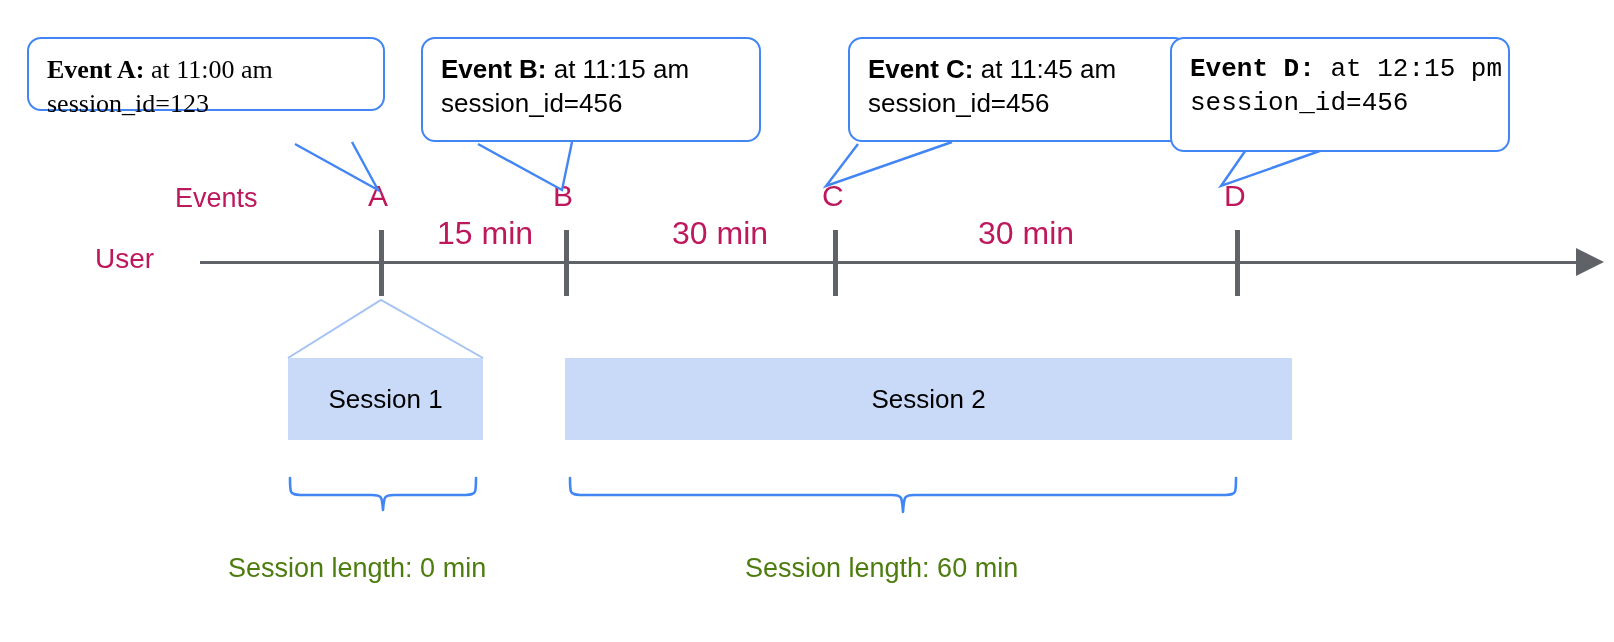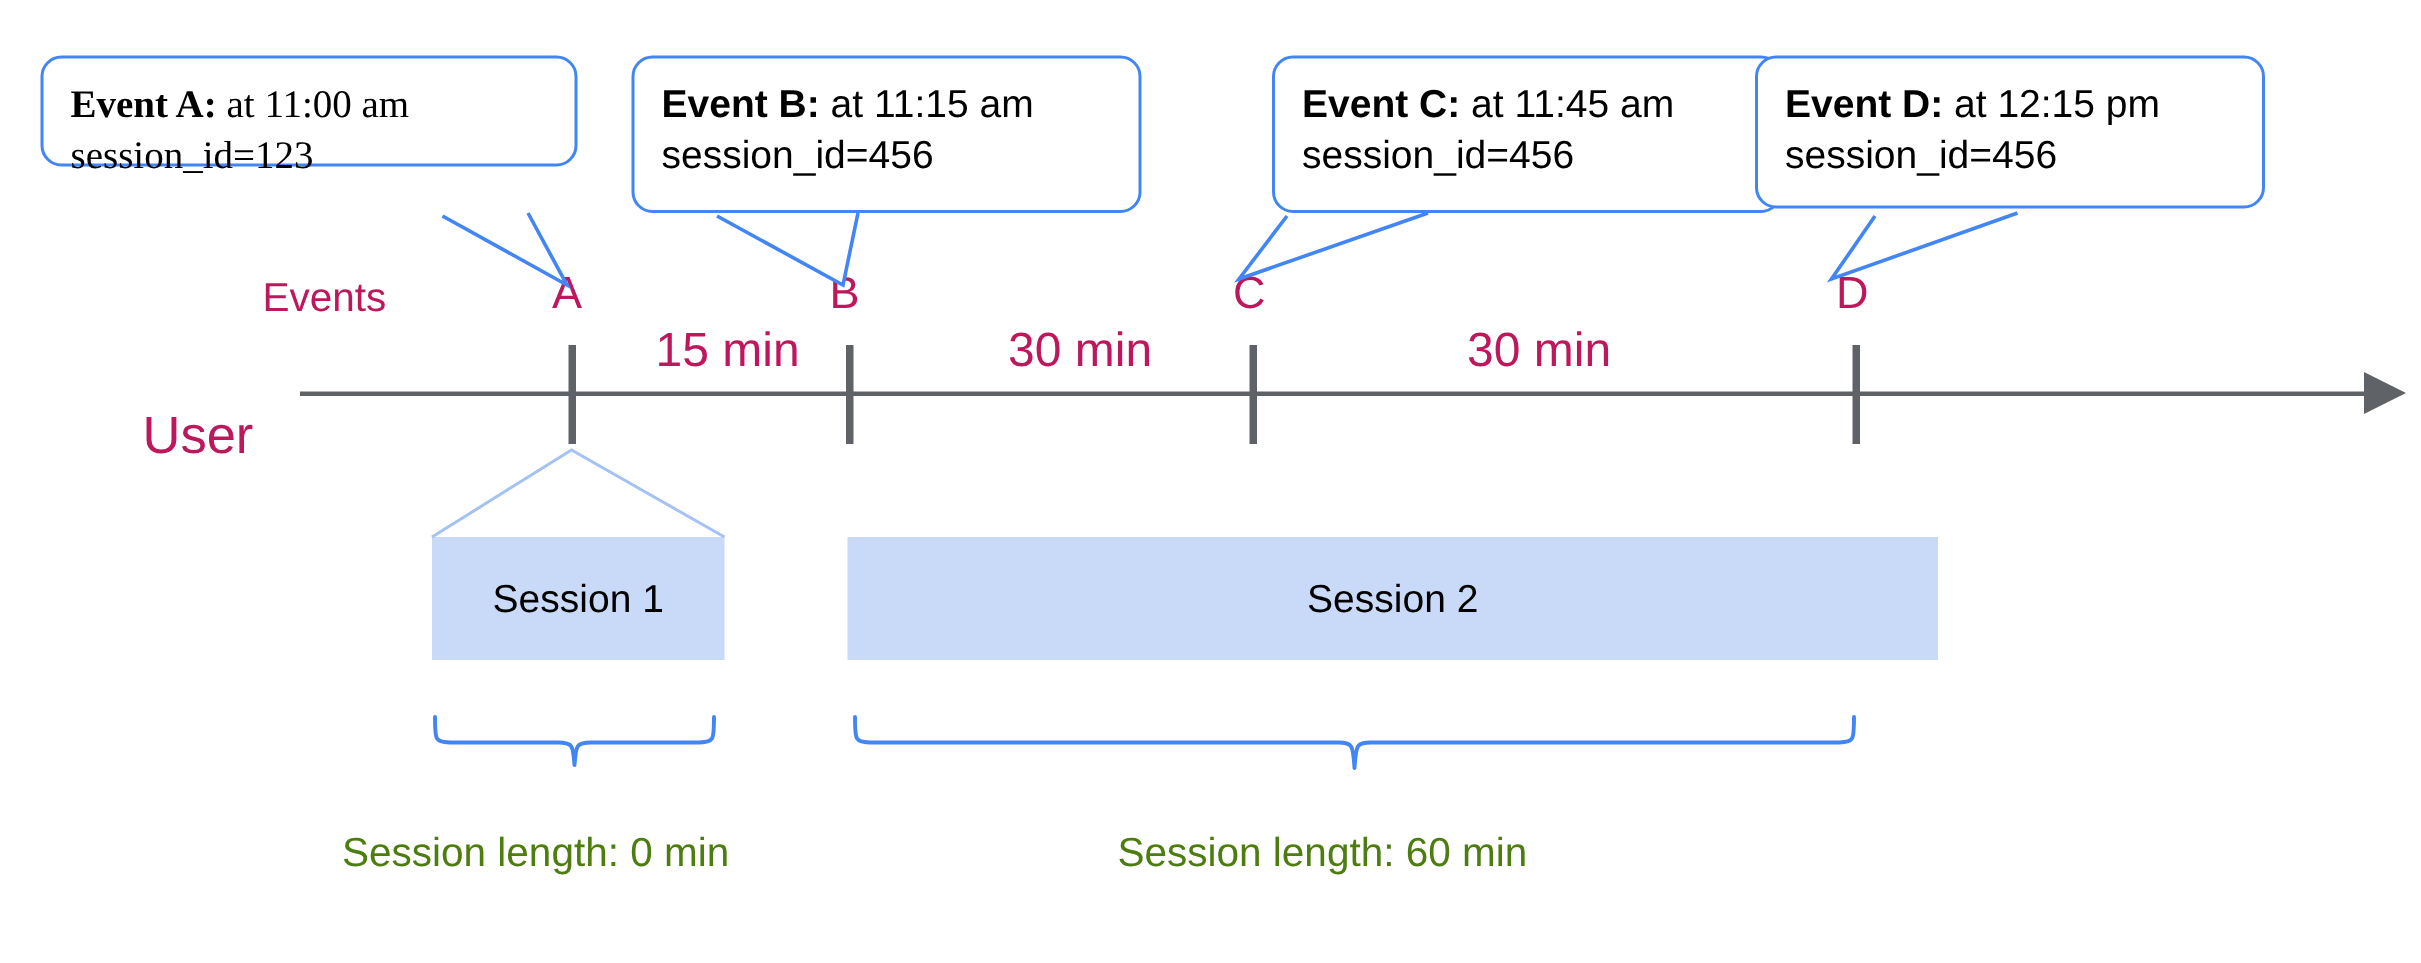--- a/index.html
+++ b/index.html
@@ -48,21 +48,21 @@
     background: #5f6368;
     z-index: 3;
   }
   .axis-label {
     position: absolute;
     color: #be185d;
     white-space: nowrap;
     z-index: 4;
   }
   .row-label-events { font-size: 27px; }
-  .row-label-user { font-size: 35px; margin-top: 28px; }
+  .row-label-user { font-size: 28px; }
   .event-letter { font-size: 30px; }
   .dur-label { font-size: 32px; }
 
   
   .session-bar {
     position: absolute;
     background: #c9daf8;
     display: flex;
     align-items: center;
     justify-content: center;
@@ -103,21 +103,21 @@
   <div class="callout" style="left:421px; top:37px; width:340px; height:105px;">
     <div class="l1"><b>Event B:</b><span> at 11:15 am</span></div>
     <div class="l2">session_id=456</div>
   </div>
 
   <div class="callout" style="left:800px; top:37px; width:340px; height:105px;margin-left:48px;">
     <div class="l1"><b>Event C:</b><span> at 11:45 am</span></div>
     <div class="l2">session_id=456</div>
   </div>
 
-  <div class="callout" style="left:1170px; top:37px; width:340px; height:102px;">
+  <div class="callout" style="left:1170px; top:37px; width:340px; height:115px;font-family:Liberation Mono, monospace;">
     <div class="l1"><b>Event D:</b><span> at 12:15 pm</span></div>
     <div class="l2">session_id=456</div>
   </div>
 
   <div class="axis-label row-label-events" style="left:175px; top:183px;">Events</div>
 
   <div class="axis-label row-label-user" style="left:95px; top:243px;">User</div>
 
   <div class="axis-label event-letter" style="left:368px; top:179px;">A</div>
   <div class="axis-label event-letter" style="left:553px; top:179px;">B</div>

